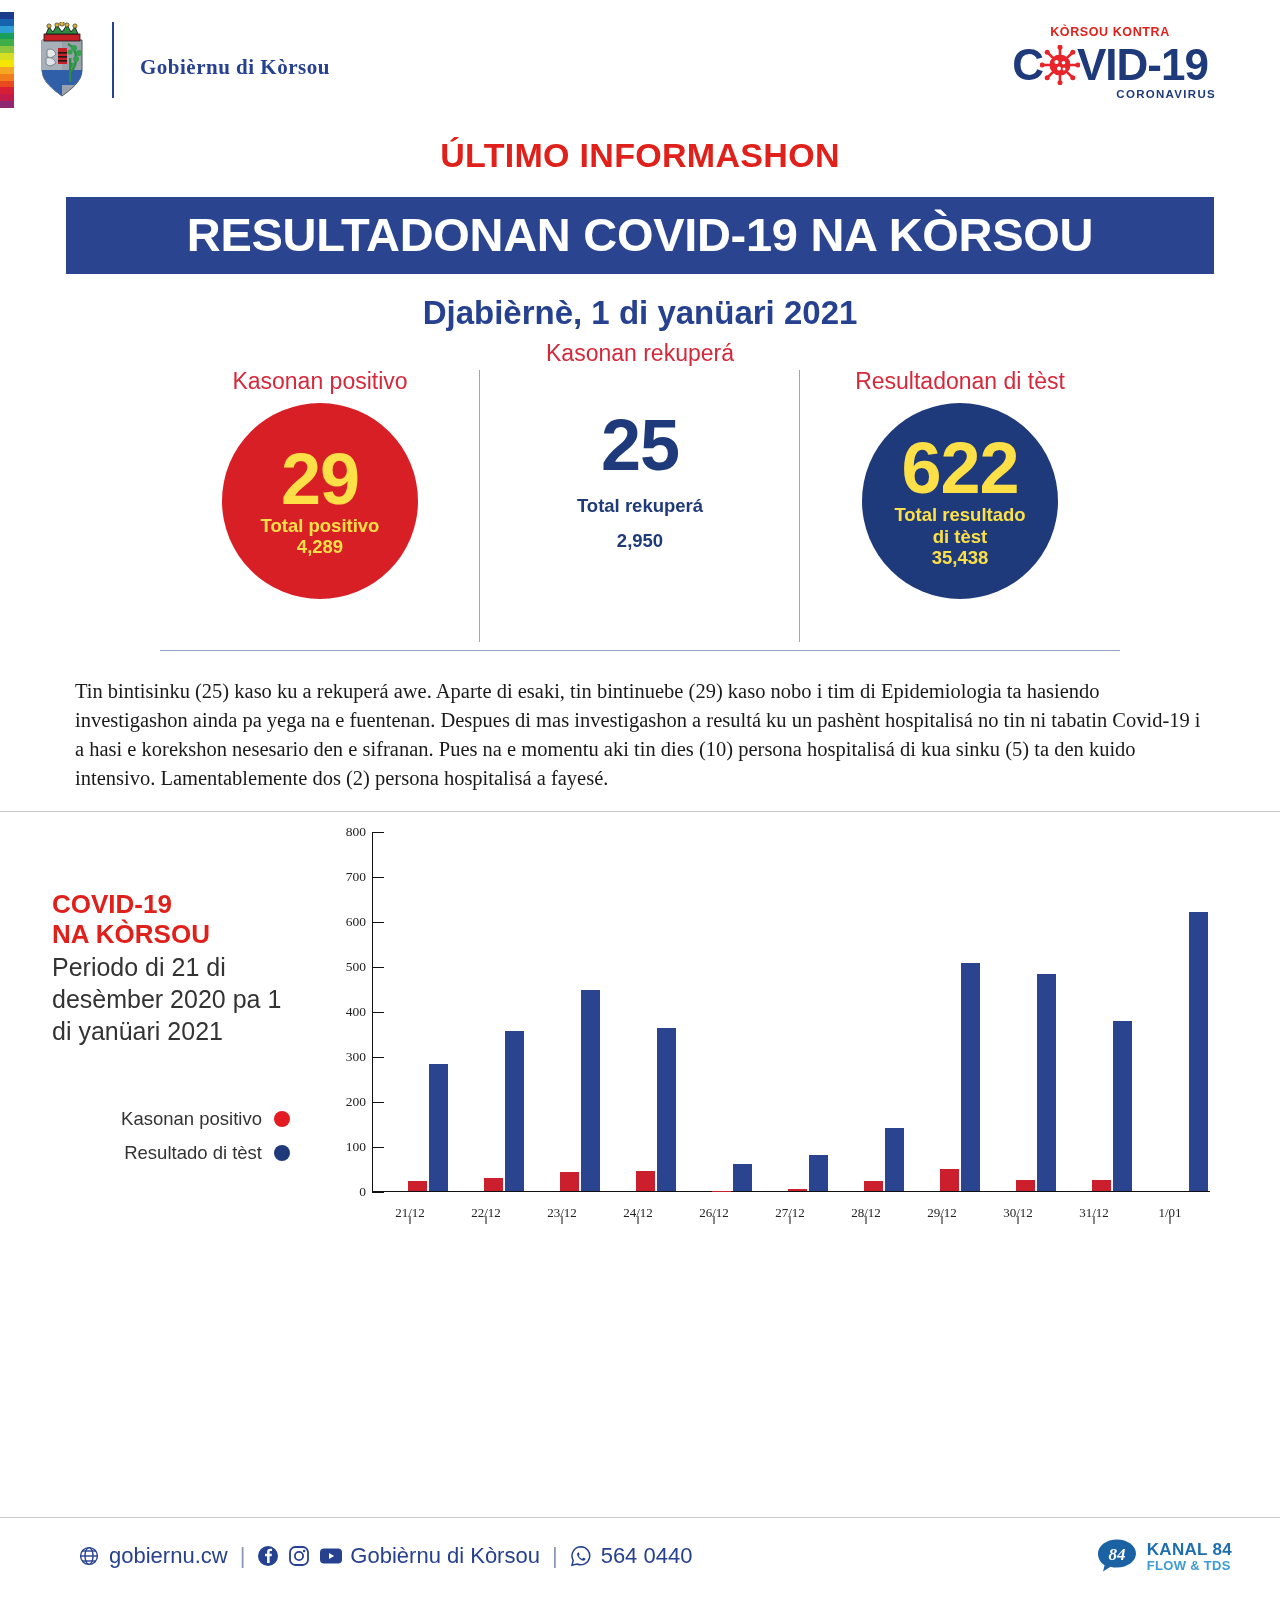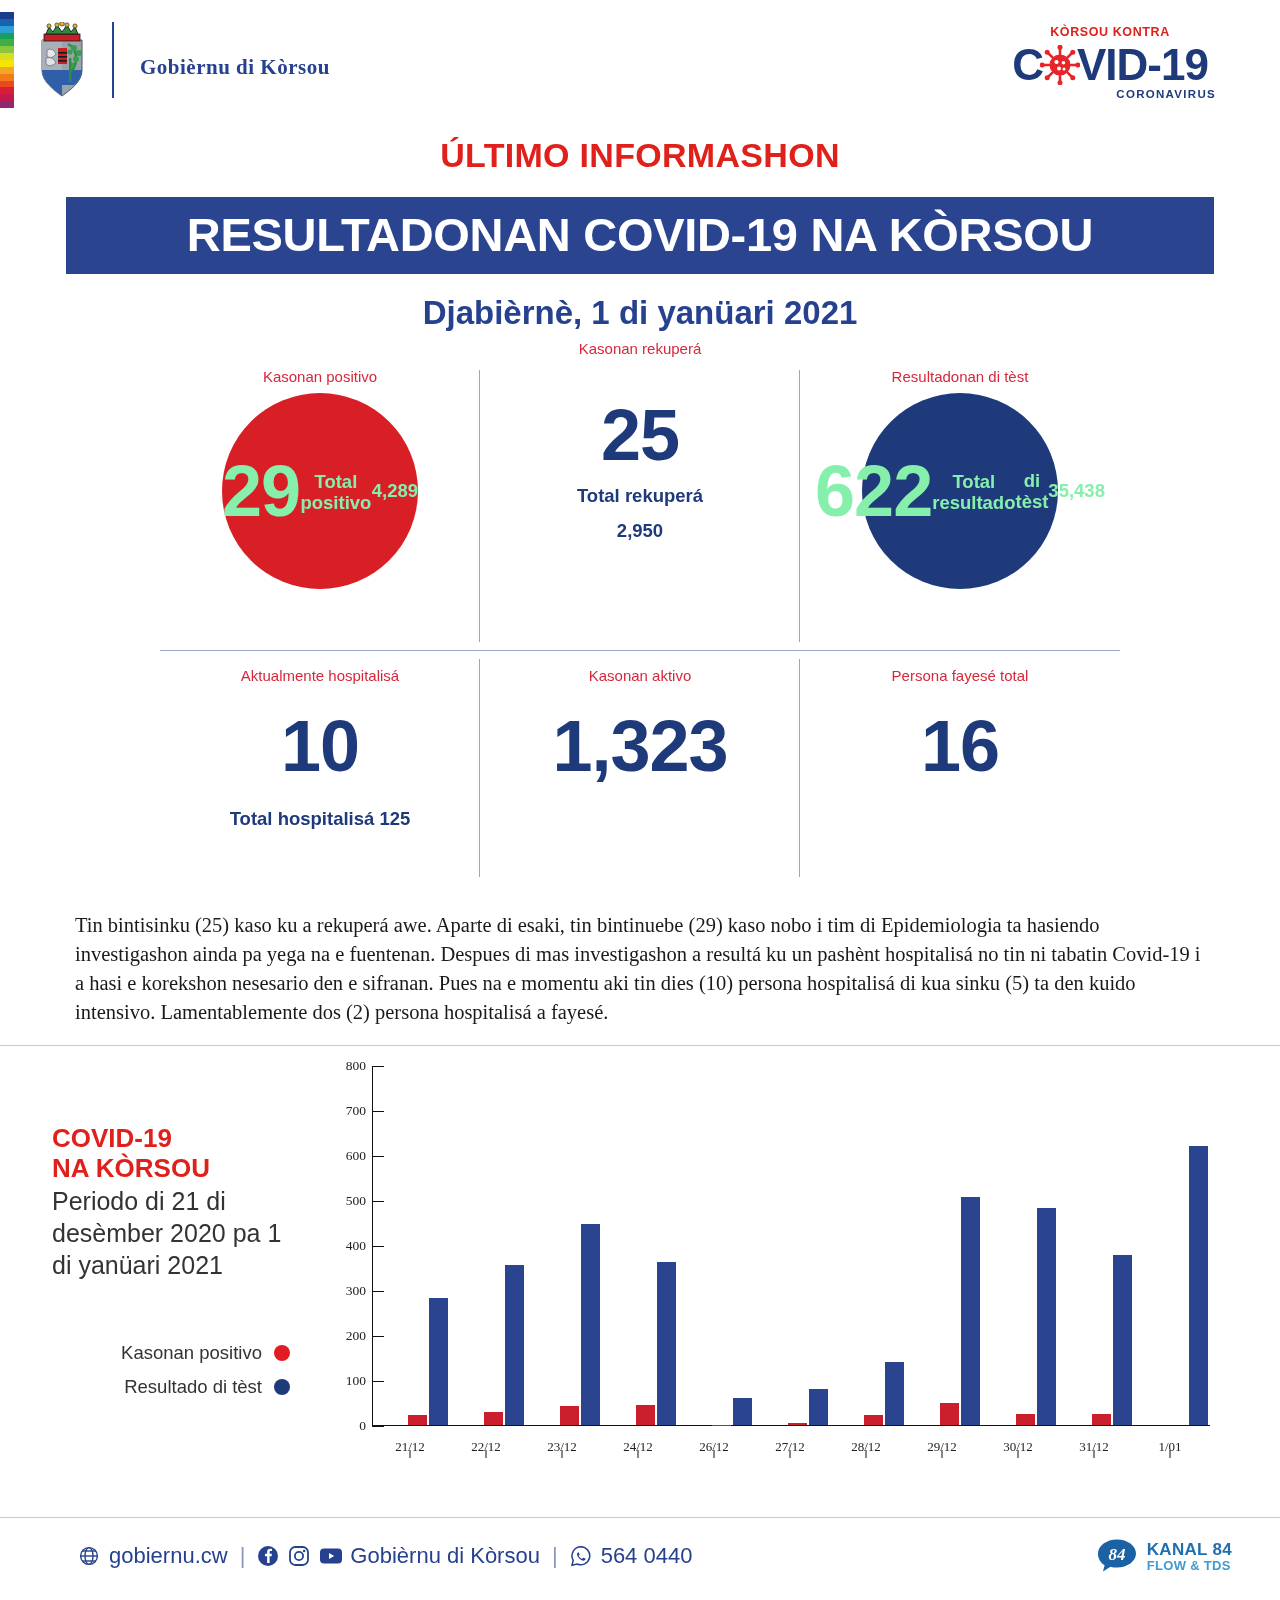--- a/index.html
+++ b/index.html
@@ -30,24 +30,24 @@
   .kicker{text-align:center;font-size:34px;font-weight:800;color:#e0211b;letter-spacing:.3px;margin-top:16px;}
   .titlebar{margin:22px auto 0;width:1148px;background:#2a4490;color:#fff;text-align:center;
     font-size:47px;font-weight:800;letter-spacing:-.3px;padding:14px 0 16px;line-height:1;}
   .subtitle{text-align:center;font-size:33px;font-weight:700;color:#26418f;margin-top:20px;}
 
   
   .grid{margin:30px auto 0;width:960px;}
   .grow{display:flex;}
   .gcell{flex:1;text-align:center;position:relative;}
   .gcell.bord::after{content:"";position:absolute;right:0;top:8px;bottom:8px;width:1px;background:#9aa7c4;}
-  .glabel{font-size:15px;color:#d6283b;margin-bottom:6px;}
+  .glabel{font-size:23px;color:#d6283b;margin-bottom:6px;}
   .row1 .gcell{height:282px;padding-top:6px;}
   .circle{width:196px;height:196px;border-radius:50%;margin:8px auto 0;
-    display:flex;flex-direction:row;align-items:center;justify-content:center;color:#86efac;}
+    display:flex;flex-direction:column;align-items:center;justify-content:center;color:#fde047;}
   .circle.red{background:#d91f26;}
   .circle.blue{background:#1f3a7a;}
   .bignum{font-size:72px;font-weight:800;line-height:.95;letter-spacing:-1px;}
   .sub{font-size:18.5px;font-weight:700;line-height:1.15;margin-top:2px;}
   .plain{padding-top:34px;}
   .plain .bignum{color:#1f3a7a;}
   .plain .sub{color:#1f3a7a;margin-top:16px;}
   .hsep{height:1px;background:#9aa7c4;margin:0 0 0 0;}
   .row2 .gcell{height:218px;padding-top:16px;}
   .row2 .bignum2{font-size:72px;font-weight:800;color:#1f3a7a;line-height:1;margin-top:26px;letter-spacing:-1px;}
@@ -216,37 +216,20 @@
         <div class="bignum">622</div>
         <div class="sub">Total resultado</div>
         <div class="sub" style="margin-top:0">di tèst</div>
         <div class="sub" style="margin-top:0">35,438</div>
       </div>
     </div>
   </div>
 
   <div class="hsep"></div>
 
-  <div class="grow row2">
-    <div class="gcell bord">
-      <div class="glabel">Aktualmente hospitalisá</div>
-      <div class="bignum2">10</div>
-      <div class="sub2">Total hospitalisá 125</div>
-    </div>
-    <div class="gcell bord">
-      <div class="glabel">Kasonan aktivo</div>
-      <div class="bignum2">1,323</div>
-      <div class="sub2"></div>
-    </div>
-    <div class="gcell">
-      <div class="glabel">Persona fayesé total</div>
-      <div class="bignum2">16</div>
-      <div class="sub2"></div>
-    </div>
-  </div>
 </div>
 
 <div class="para">Tin bintisinku (25) kaso ku a rekuperá awe. Aparte di esaki, tin bintinuebe (29) kaso nobo i tim di Epidemiologia ta hasiendo investigashon ainda pa yega na e fuentenan. Despues di mas investigashon a resultá ku un pashènt hospitalisá no tin ni tabatin Covid-19 i a hasi e korekshon nesesario den e sifranan. Pues na e momentu aki tin dies (10) persona hospitalisá di kua sinku (5) ta den kuido intensivo. Lamentablemente dos (2) persona hospitalisá a fayesé.</div>
 
 <div class="chartwrap">
   <div class="chart-left">
     <div class="cl-title">
       <div>COVID-19</div>
       <div>NA KÒRSOU</div>
     </div>

